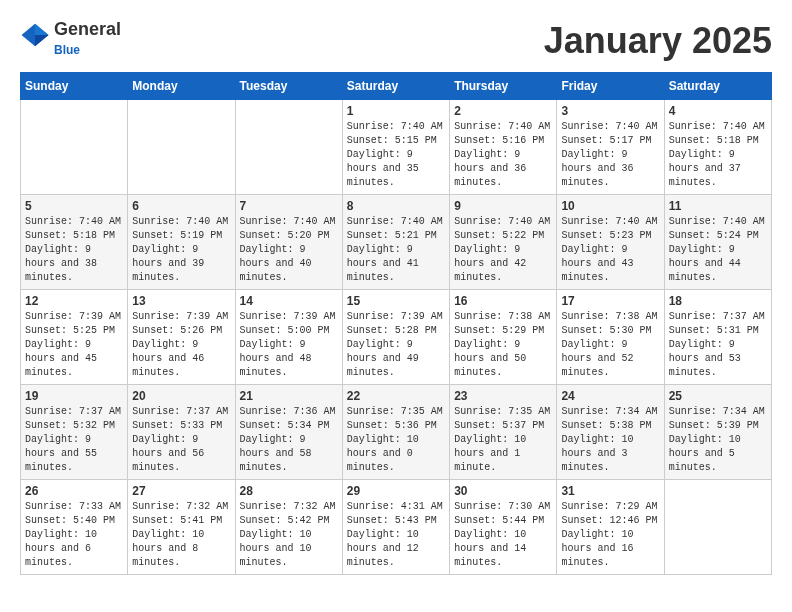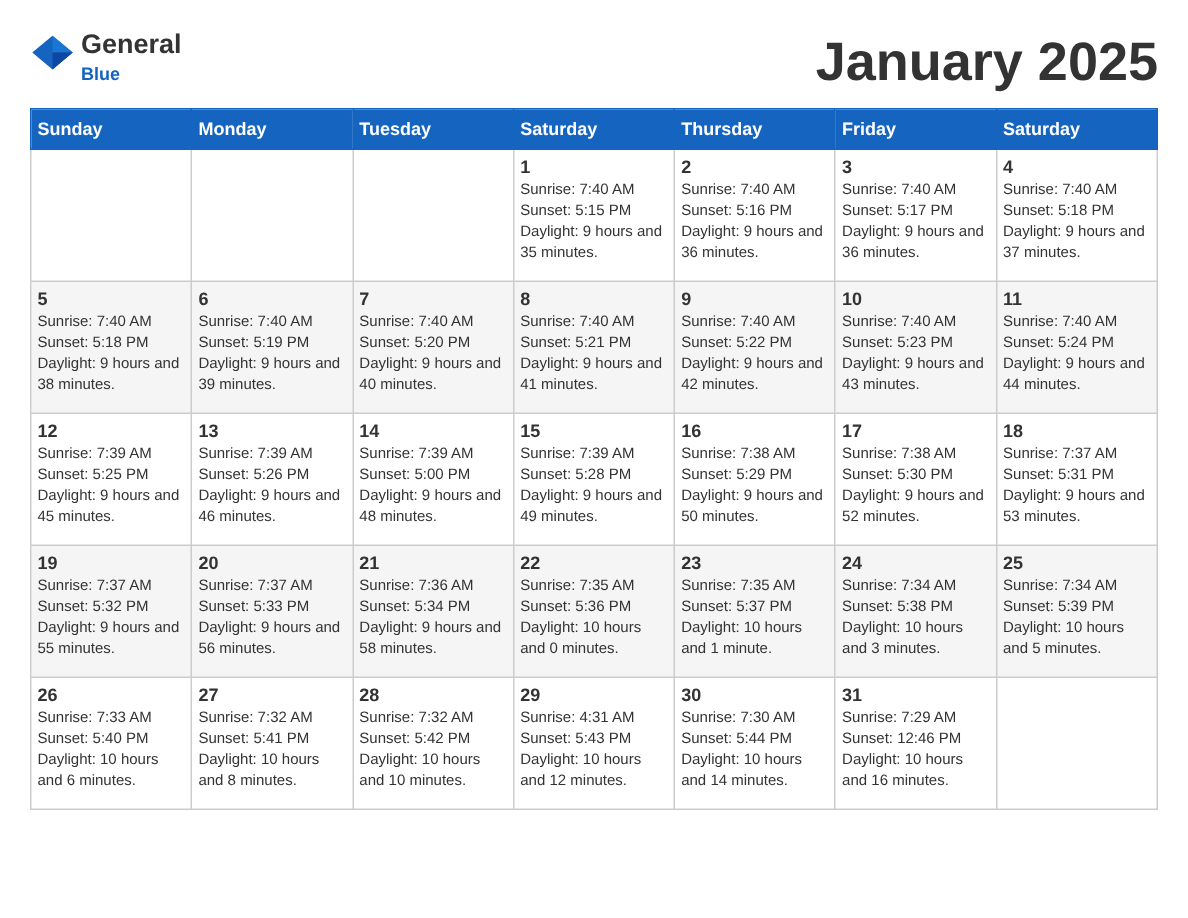--- a/index.html
+++ b/index.html
@@ -78,20 +78,21 @@
       font-size: 12px;
       font-weight: bold;
       color: #333;
       display: block;
       margin-bottom: 2px;
     }
     .day-content {
       font-size: 10px;
       color: #333;
       line-height: 1.4;
+      font-family: Liberation Mono, monospace;
     }
     .empty-cell {
       background: #fff !important;
     }
   </style>
 </head>
 <body>
 
 <div class="header-area">
   <div class="logo">

